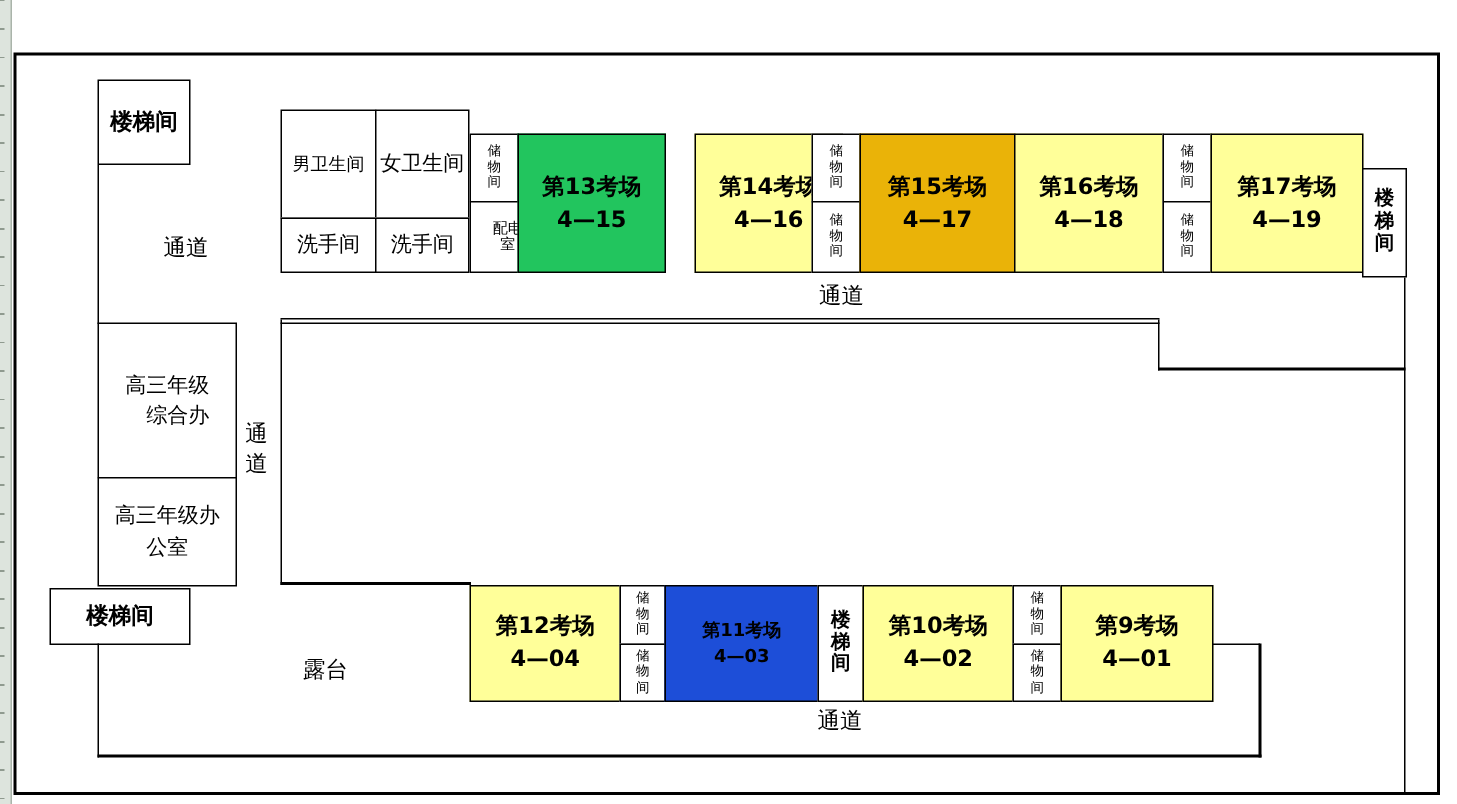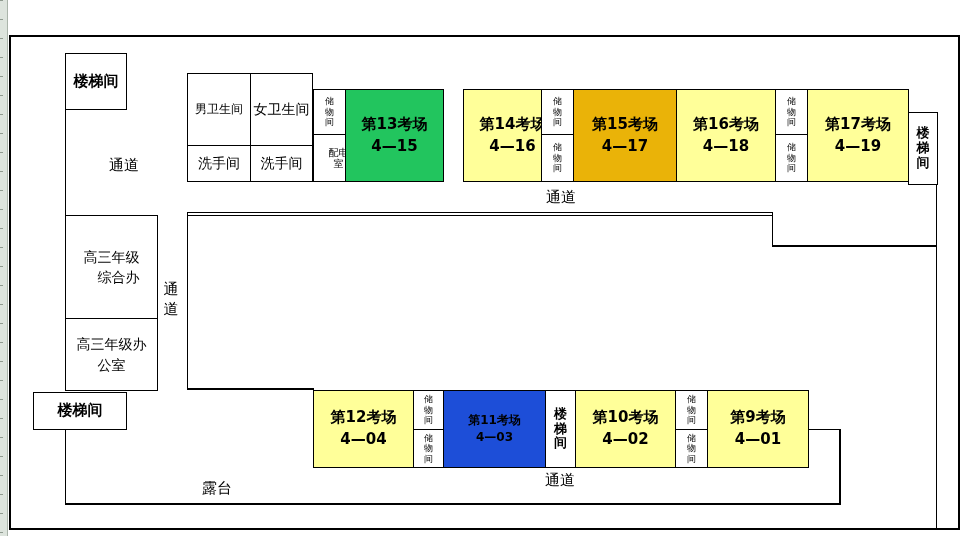--- a/index.html
+++ b/index.html
@@ -190,21 +190,21 @@
       </div>
       <div class="room" style="left: 707px; top: 390px; width: 102px; height: 78px; font-size: 15px; font-weight: bold; background: rgb(255, 255, 153);">
         <span>第9考场
 4—01</span>
       </div>
       <div class="label" style="left: 100px; top: 156px; width: 48px; font-size: 15px;"><span>通道</span></div>
       <div class="label" style="left: 158px; top: 280px; width: 26px; font-size: 15px;"><span>通
 道</span></div>
       <div class="label" style="left: 536px; top: 188px; width: 50px; font-size: 15px;"><span>通道</span></div>
       <div class="label" style="left: 535px; top: 471px; width: 50px; font-size: 15px;"><span>通道</span></div>
-      <div class="label" style="left: 193px; top: 437px; width: 48px; font-size: 15px; margin-top: 42px;"><span>露台</span></div>
+      <div class="label" style="left: 193px; top: 437px; width: 48px; font-size: 15px;"><span>露台</span></div>
       <div class="wall" style="left: 65px; top: 110px; width: 1px; height: 106px; background: rgb(0, 0, 0);"></div>
       <div class="wall" style="left: 65px; top: 429px; width: 1px; height: 76px; background: rgb(0, 0, 0);"></div>
       <div class="wall" style="left: 65px; top: 503px; width: 776px; height: 2px; background: rgb(0, 0, 0);"></div>
       <div class="wall" style="left: 839px; top: 429px; width: 2px; height: 76px; background: rgb(0, 0, 0);"></div>
       <div class="wall" style="left: 808px; top: 429px; width: 32px; height: 1px; background: rgb(0, 0, 0);"></div>
       <div class="wall double" style="left: 187px; top: 212px; width: 586px; height: 4px;"></div>
       <div class="wall" style="left: 187px; top: 213px; width: 1px; height: 177px; background: rgb(0, 0, 0);"></div>
       <div class="wall" style="left: 187px; top: 388px; width: 127px; height: 2px; background: rgb(0, 0, 0);"></div>
       <div class="wall" style="left: 772px; top: 213px; width: 1px; height: 34px; background: rgb(0, 0, 0);"></div>
       <div class="wall" style="left: 772px; top: 245px; width: 165px; height: 2px; background: rgb(0, 0, 0);"></div>

